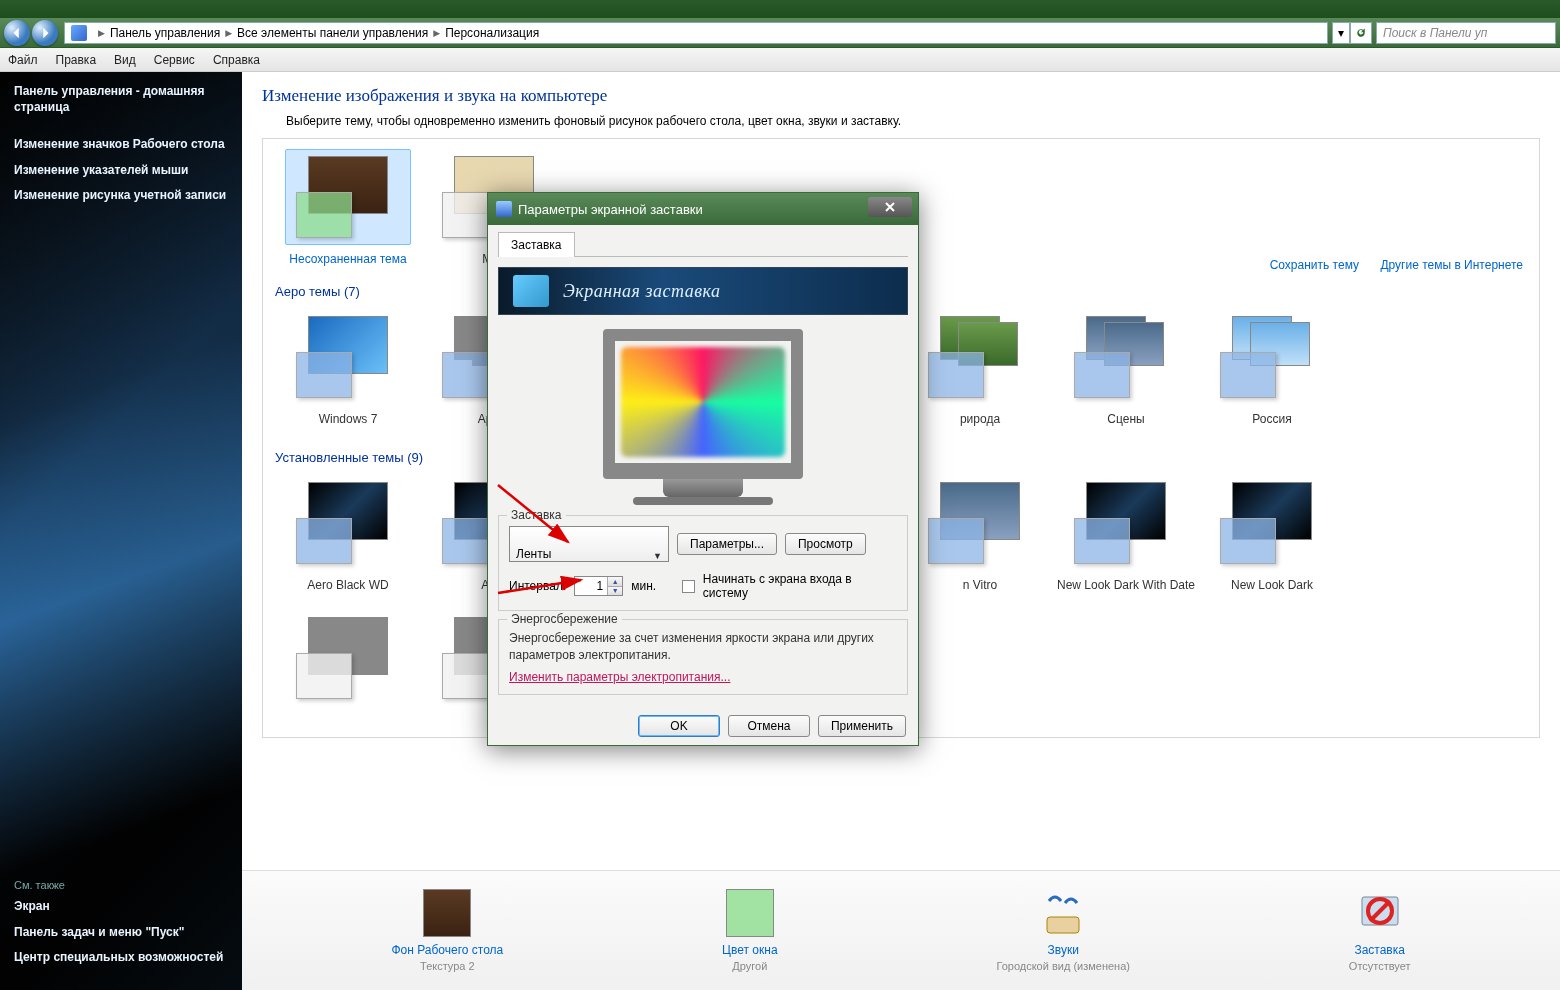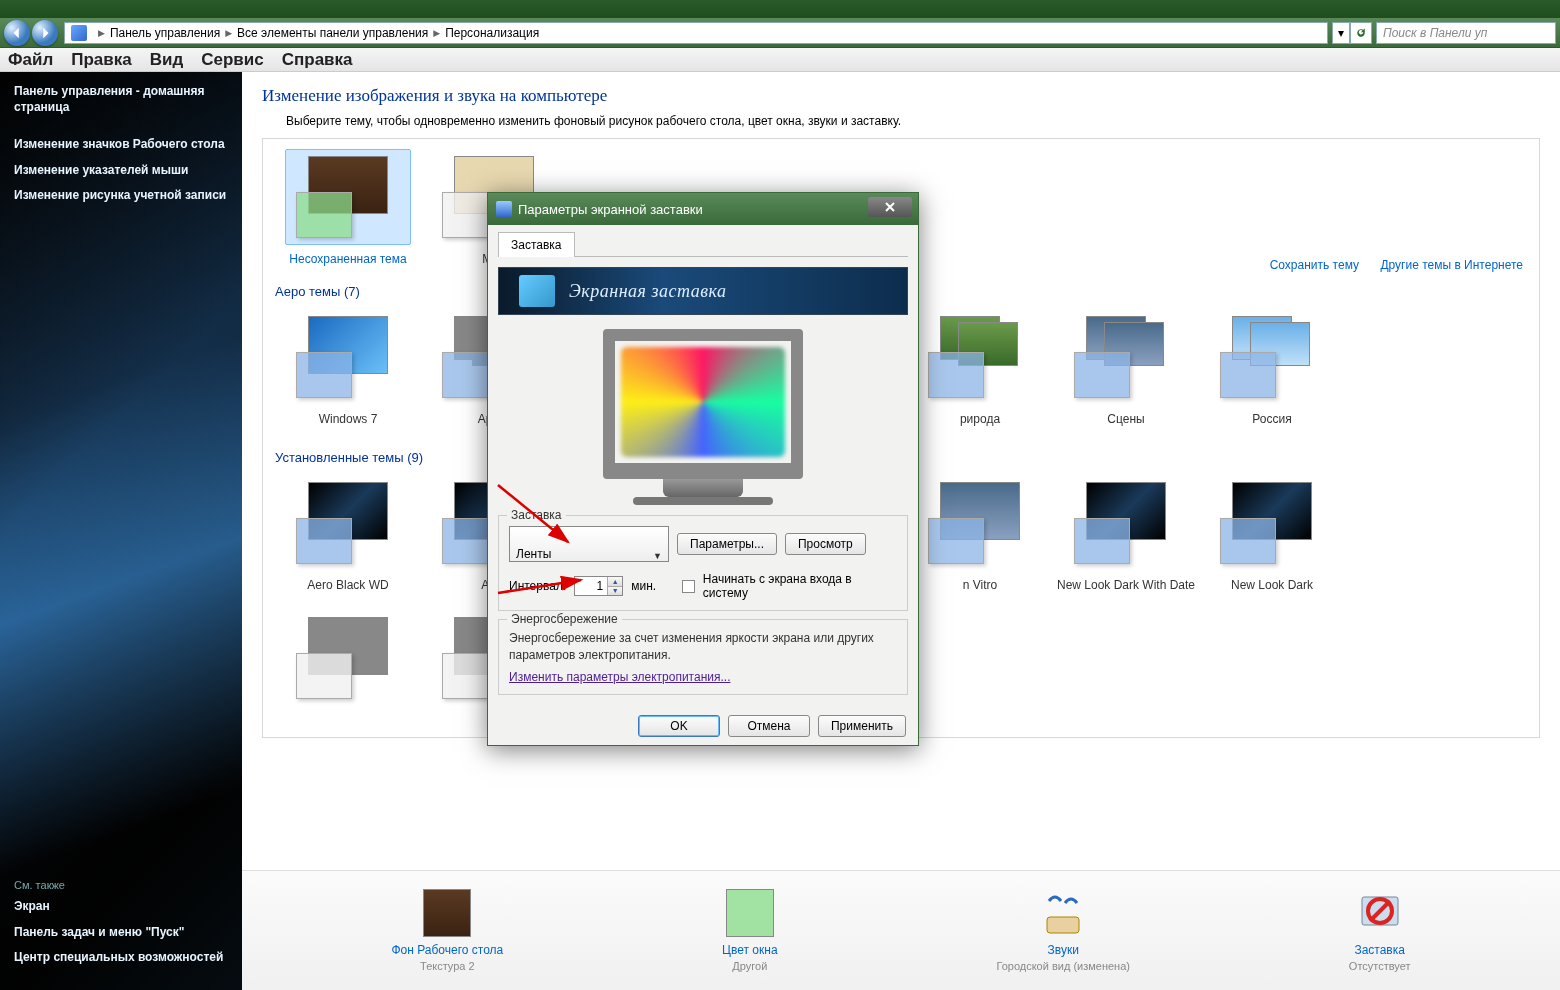--- a/index.html
+++ b/index.html
@@ -12,21 +12,21 @@
 .nav-btn svg { width: 14px; height: 14px; fill: #fff; }
 .breadcrumb { flex: 1; height: 22px; background: #fff; border: 1px solid #8aa; margin: 0 4px; display: flex; align-items: center; padding: 0 6px; font-size: 12px; }
 .breadcrumb .bc-icon { width: 16px; height: 16px; margin-right: 6px; background: linear-gradient(135deg,#6af,#36c); border-radius: 2px; }
 .breadcrumb .sep { margin: 0 5px; color: #666; font-size: 9px; }
 .breadcrumb span.seg { color: #000; cursor: pointer; }
 .nav-dropdown { width: 18px; height: 22px; background: #fff; border: 1px solid #8aa; display: flex; align-items: center; justify-content: center; cursor: pointer; }
 .nav-refresh { width: 22px; height: 22px; background: #fff; border: 1px solid #8aa; margin-right: 4px; display: flex; align-items: center; justify-content: center; cursor: pointer; }
 .search { width: 180px; height: 22px; background: #fff; border: 1px solid #8aa; padding: 0 6px; font-style: italic; color: #888; display: flex; align-items: center; }
 
 .menubar { height: 24px; background: linear-gradient(#f5f5f5,#e5e5e5); border-bottom: 1px solid #ccc; display: flex; align-items: center; padding: 0 8px; }
-.menubar span { margin-right: 18px; cursor: pointer; font-size: 17px; color: #222; font-weight: bold; }
+.menubar span { margin-right: 18px; cursor: pointer; font-size: 12px; color: #222; }
 
 .main { display: flex; height: calc(100% - 72px); }
 
 .sidebar { width: 242px; background: linear-gradient(135deg, #0a0a0a 0%, #1a3a5a 20%, #0a0a0a 40%, #3a9ae0 60%, #0a2a4a 80%, #000 100%); background-size: 200% 200%; padding: 12px 14px; color: #e8f4ff; font-size: 12px; position: relative; }
 .sidebar::before { content:""; position:absolute; inset:0; background: linear-gradient(160deg, rgba(0,0,0,.85) 0%, rgba(10,30,50,.4) 35%, rgba(60,150,230,.5) 55%, rgba(0,0,0,.85) 80%); }
 .sidebar > * { position: relative; }
 .sidebar a { display: block; margin-bottom: 10px; color: #e8f4ff; text-decoration: none; cursor: pointer; line-height: 1.3; font-weight: bold; }
 .sidebar .bottom { position: absolute; bottom: 14px; left: 14px; right: 14px; }
 .sidebar .bottom .hdr { color: #7aa; margin-bottom: 8px; font-size: 11px; }
 
@@ -60,21 +60,21 @@
 
 
 .dialog { position: absolute; left: 487px; top: 192px; width: 432px; background: #f2f2f0; border: 1px solid #3a6a3a; box-shadow: 0 4px 24px rgba(0,0,0,.5); z-index: 100; }
 .dlg-title { height: 30px; background: linear-gradient(#5a8a5a,#3a6a3a); display: flex; align-items: center; padding: 16px 8px; color: #fff; font-size: 13px; position: relative; }
 .dlg-title .icn { width: 16px; height: 16px; margin-right: 6px; background: linear-gradient(#9cf,#36c); border-radius: 2px; }
 .dlg-close { position: absolute; right: 6px; top: 4px; width: 44px; height: 20px; background: linear-gradient(#888,#555); border-radius: 3px; display: flex; align-items: center; justify-content: center; cursor: pointer; }
 .dlg-close svg { width: 12px; height: 12px; stroke: #fff; stroke-width: 2; }
 .dlg-body { padding: 6px 10px 10px; }
 .tabrow { display: flex; border-bottom: 1px solid #bbb; }
 .tab { padding: 5px 12px; background: #f8f8f6; border: 1px solid #bbb; border-bottom: none; font-size: 12px; position: relative; top: 1px; background: #fff; }
-.banner { margin-top: 10px; height: 48px; background: linear-gradient(90deg,#0a1a2a,#1a4a7a 40%,#0d2d4d); display: flex; align-items: center; padding: 0 20px; border: 1px solid #345; }
+.banner { margin-top: 10px; height: 48px; background: linear-gradient(90deg,#0a1a2a,#1a4a7a 40%,#0d2d4d); display: flex; align-items: center; padding: 0 14px; border: 1px solid #345; }
 .banner .bic { width: 36px; height: 32px; background: linear-gradient(135deg,#6cf,#39c); border-radius: 3px; margin-right: 14px; }
 .banner .btxt { font-family: "Segoe UI Light", "Segoe UI"; font-size: 18px; color: #def; font-style: italic; letter-spacing: .5px; }
 .monitor { margin: 14px auto 10px; width: 220px; }
 .monitor .screen { width: 200px; height: 150px; margin: 0 auto; background: #000 radial-gradient(circle at 30% 30%, #0f0 0%, transparent 20%), radial-gradient(circle at 70% 60%, #f0f 0%, transparent 25%), radial-gradient(circle at 50% 80%, #ff0 0%, transparent 22%), #000; border: 12px solid #888; border-bottom-width: 16px; border-radius: 4px; position: relative; }
 .monitor .screen::after { content:""; position:absolute; inset: 6px; background: conic-gradient(from 0deg, #ff0055, #00ff99, #3355ff, #ffee00, #ff0055); filter: blur(2px); opacity: .9; border-radius: 6px; }
 .monitor .stand { width: 80px; height: 18px; background: linear-gradient(#999,#666); margin: 0 auto; border-radius: 0 0 6px 6px; }
 .monitor .base { width: 140px; height: 8px; background: #777; margin: 0 auto; border-radius: 4px; }
 
 .group { border: 1px solid #ccc; margin-top: 8px; padding: 10px 10px 10px; position: relative; background: #f2f2f0; }
 .group .legend { position: absolute; top: -8px; left: 8px; background: #f2f2f0; padding: 0 4px; font-size: 12px; color: #333; }
@@ -82,21 +82,21 @@
 .dropdown { width: 160px; height: 36px; border: 1px solid #888; background: linear-gradient(#fff,#eee); display: flex; align-items: flex-end; justify-content: space-between; padding: 0 6px; font-size: 12px; cursor: pointer; }
 .dropdown .arr { font-size: 9px; color: #333; }
 .btn { height: 22px; padding: 0 12px; border: 1px solid #888; background: linear-gradient(#fcfcfc,#e5e5e5); font-size: 12px; cursor: pointer; border-radius: 3px; }
 .row2 { display: flex; align-items: center; gap: 8px; font-size: 12px; }
 .spinner { display: flex; border: 1px solid #888; height: 20px; }
 .spinner input { width: 32px; border: none; text-align: right; padding-right: 4px; font-size: 12px; outline: none; }
 .spinner .sp { width: 15px; display: flex; flex-direction: column; border-left: 1px solid #aaa; }
 .spinner .sp div { flex: 1; display: flex; align-items: center; justify-content: center; cursor: pointer; font-size: 7px; background: linear-gradient(#f8f8f8,#ddd); color: #35a; }
 .spinner .sp div:first-child { border-bottom: 1px solid #aaa; }
 .chk { width: 13px; height: 13px; border: 1px solid #888; background: #fff; }
-.link2 { color: #4c1d95; text-decoration: underline; cursor: pointer; font-size: 12px; display: inline-block; margin-top: 6px; }
+.link2 { color: #be185d; text-decoration: underline; cursor: pointer; font-size: 12px; display: inline-block; margin-top: 6px; }
 
 .dlg-buttons { display: flex; justify-content: flex-end; gap: 8px; padding: 10px 12px 8px; }
 .dlg-buttons .btn { min-width: 82px; }
 .dlg-buttons .btn.def { border: 1px solid #3a7ac0; box-shadow: 0 0 0 1px #6bf inset; }
 
 .arrow { position: absolute; pointer-events: none; z-index: 200; }
 .arrow svg { overflow: visible; }
 
 
 .wall.brown { background: linear-gradient(#5a3a22, #3a2212); }

